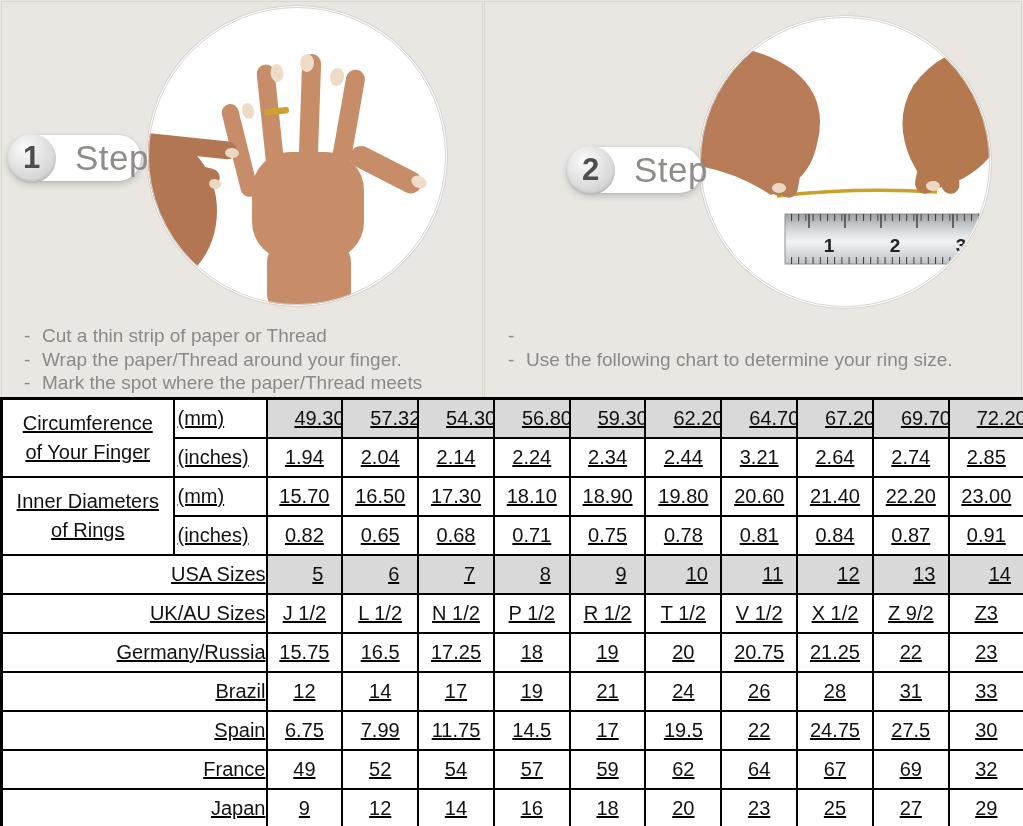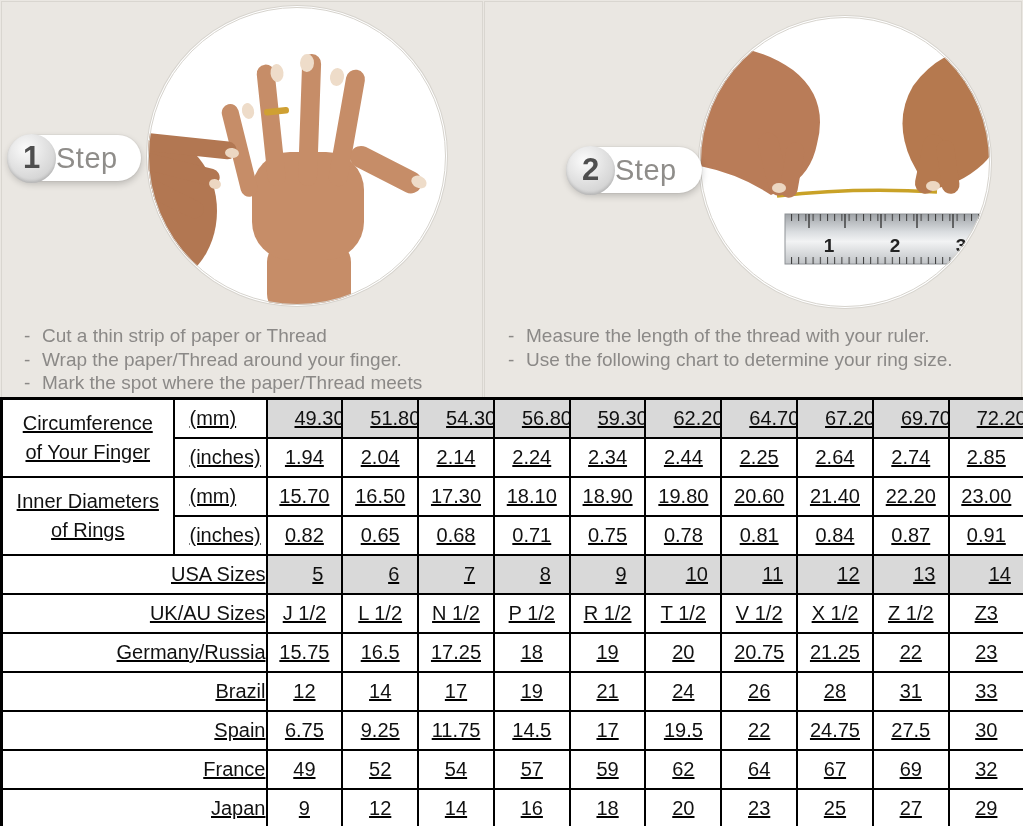--- a/index.html
+++ b/index.html
@@ -21,36 +21,36 @@
   .step-pill{position:absolute;height:46px;background:#fff;border-radius:24px;
     box-shadow:0 3px 7px rgba(0,0,0,.20), 0 0 0 1px rgba(0,0,0,.03);
     display:flex;align-items:center;z-index:5;}
   .pill-1{left:8px;top:135px;width:133px;}
   .pill-2{left:567px;top:147px;width:135px;}
   .step-num{width:49px;height:49px;border-radius:50%;flex:0 0 auto;
     background:radial-gradient(circle at 38% 30%,#fbfbfb 0%,#e2e2e2 45%,#c6c6c6 100%);
     box-shadow:inset 0 -2px 3px rgba(0,0,0,.14);
     display:flex;align-items:center;justify-content:center;
     font-size:31px;font-weight:bold;color:#4e4e4e;margin-left:-1px;}
-  .step-label{font-size:29px;color:#8f8d8a;letter-spacing:.5px;}
+  .step-label{margin-left:19px;font-size:35px;color:#8f8d8a;letter-spacing:.5px;}
 
   
   .instructions{position:absolute;top:324px;color:#8b8987;font-size:19px;line-height:23.5px;z-index:4;}
   .instr-1{left:24px;width:458px;}
   .instr-2{left:508px;width:514px;}
   .instr-line{display:flex;}
   .dash{flex:0 0 18px;text-align:left;}
 
   
   .table-wrap{position:absolute;left:0;top:397px;width:1023px;height:419px;background:#fff;text-decoration:underline;}
   table{border-collapse:collapse;table-layout:fixed;width:1023px;height:419px;border:3px solid #000;background:#fff;}
   td{border:2px solid #000;font-size:20px;color:#111;height:37px;padding:0;overflow:hidden;}
   td.lbl{text-align:right;padding-left:7px;}
   td.lbl-center{text-align:center;padding-left:0;white-space:pre-line;line-height:1.45;}
-  td.unit{text-align:left;padding-left:15px;}
+  td.unit{text-align:left;padding-left:3px;}
   td.val{text-align:center;}
   td.shaded{background:#d9d9d9;padding-left:27px;}
   col.c-label{width:172px;} col.c-unit{width:93px;} col.c-val{width:75.8px;}
 </style>
 </head>
 <body>
 
 <div class="page">
 
   <div class="panel panel-left"></div>
@@ -177,21 +177,20 @@
   <div class="step-pill pill-2">
     <div class="step-num">
       <span>2</span>
     </div>
     <div class="step-label">Step</div>
   </div>
 
   <div class="instructions instr-2">
     <div class="instr-line">
       <span class="dash">-</span>
-      <span>Measure the length of the thread with your ruler.</span>
     </div>
     <div class="instr-line">
       <span class="dash">-</span>
       <span>Use the following chart to determine your ring size.</span>
     </div>
   </div>
 
   <div class="table-wrap">
     <table>
       <colgroup>
@@ -207,39 +206,39 @@
           <col class="c-val">
           <col class="c-val">
           <col class="c-val">
       </colgroup>
       <tbody>
           <tr>
             <td class="lbl lbl-center" rowspan="2">Circumference
 of Your Finger</td>
             <td class="unit">(mm)</td>
             <td class="val shaded">49.30</td>
-            <td class="val shaded">51.80</td>
+            <td class="val shaded">57.32</td>
             <td class="val shaded">54.30</td>
             <td class="val shaded">56.80</td>
             <td class="val shaded">59.30</td>
             <td class="val shaded">62.20</td>
             <td class="val shaded">64.70</td>
             <td class="val shaded">67.20</td>
             <td class="val shaded">69.70</td>
             <td class="val shaded">72.20</td>
           </tr>
           <tr>
             <td class="unit">(inches)</td>
             <td class="val">1.94</td>
             <td class="val">2.04</td>
             <td class="val">2.14</td>
             <td class="val">2.24</td>
             <td class="val">2.34</td>
             <td class="val">2.44</td>
-            <td class="val">2.25</td>
+            <td class="val">3.21</td>
             <td class="val">2.64</td>
             <td class="val">2.74</td>
             <td class="val">2.85</td>
           </tr>
           <tr>
             <td class="lbl lbl-center" rowspan="2">Inner Diameters
 of Rings</td>
             <td class="unit">(mm)</td>
             <td class="val">15.70</td>
             <td class="val">16.50</td>
@@ -281,21 +280,21 @@
           <tr>
             <td class="lbl" colspan="2">UK/AU Sizes</td>
             <td class="val">J 1/2</td>
             <td class="val">L 1/2</td>
             <td class="val">N 1/2</td>
             <td class="val">P 1/2</td>
             <td class="val">R 1/2</td>
             <td class="val">T 1/2</td>
             <td class="val">V 1/2</td>
             <td class="val">X 1/2</td>
-            <td class="val">Z 1/2</td>
+            <td class="val">Z 9/2</td>
             <td class="val">Z3</td>
           </tr>
           <tr>
             <td class="lbl" colspan="2">Germany/Russia</td>
             <td class="val">15.75</td>
             <td class="val">16.5</td>
             <td class="val">17.25</td>
             <td class="val">18</td>
             <td class="val">19</td>
             <td class="val">20</td>
@@ -313,21 +312,21 @@
             <td class="val">21</td>
             <td class="val">24</td>
             <td class="val">26</td>
             <td class="val">28</td>
             <td class="val">31</td>
             <td class="val">33</td>
           </tr>
           <tr>
             <td class="lbl" colspan="2">Spain</td>
             <td class="val">6.75</td>
-            <td class="val">9.25</td>
+            <td class="val">7.99</td>
             <td class="val">11.75</td>
             <td class="val">14.5</td>
             <td class="val">17</td>
             <td class="val">19.5</td>
             <td class="val">22</td>
             <td class="val">24.75</td>
             <td class="val">27.5</td>
             <td class="val">30</td>
           </tr>
           <tr>

